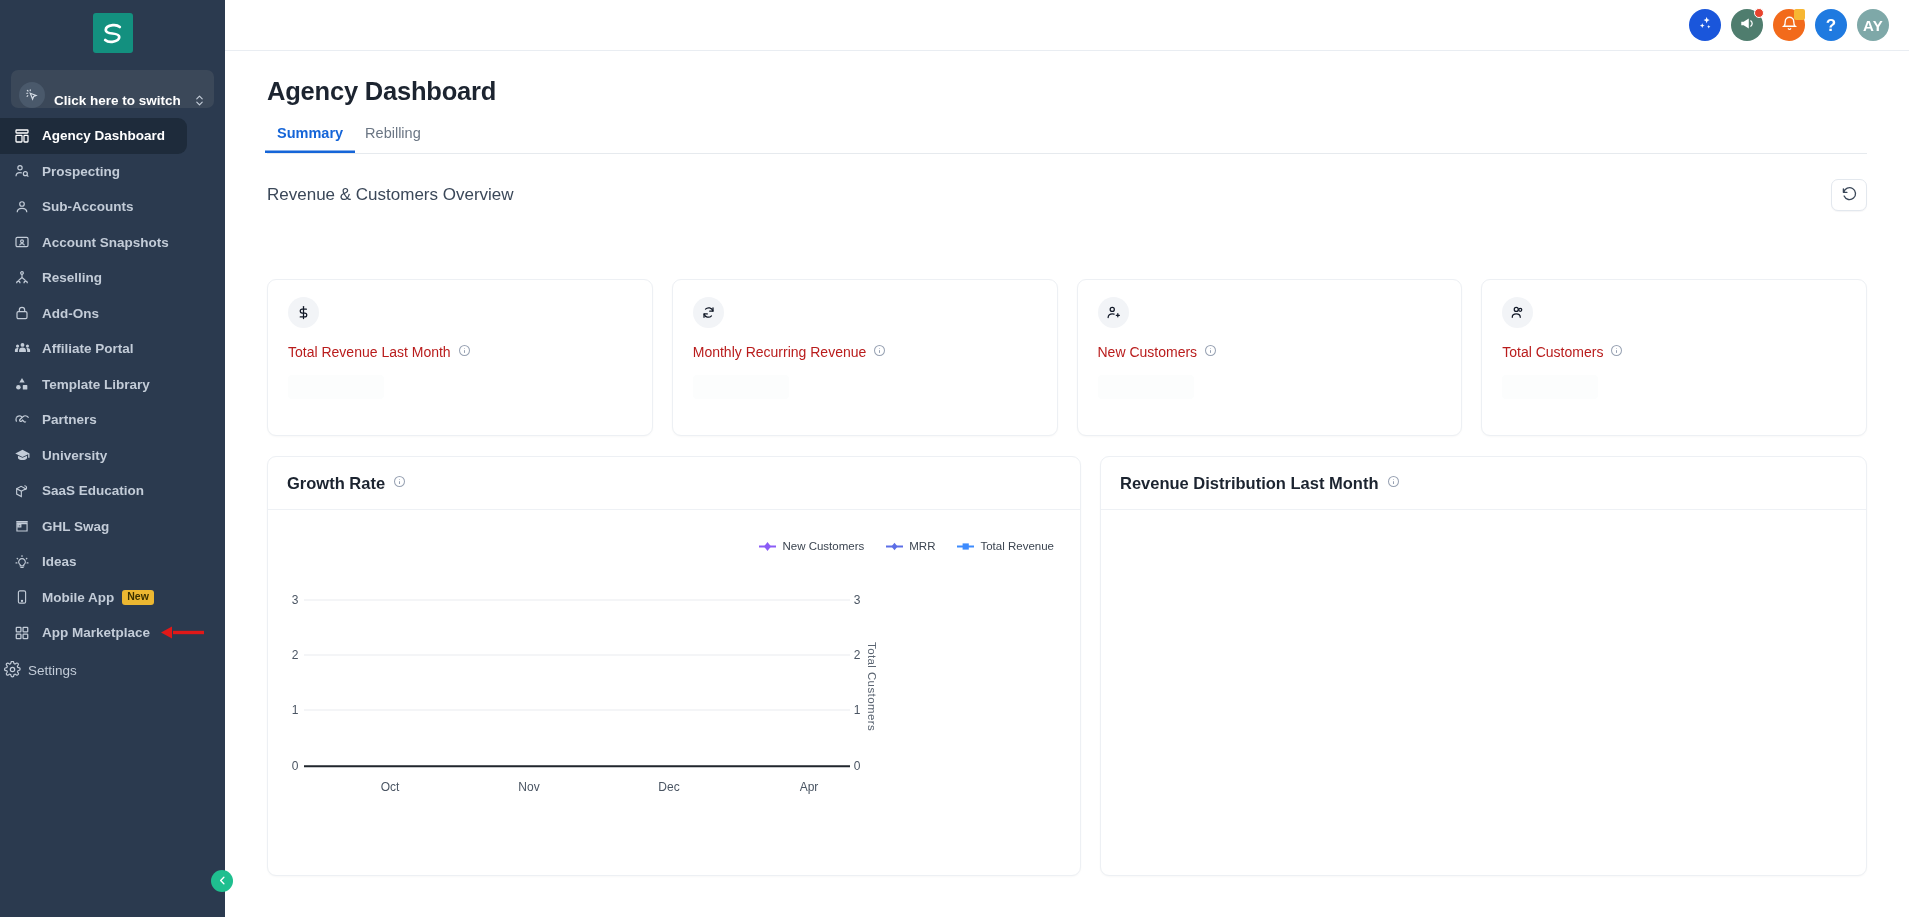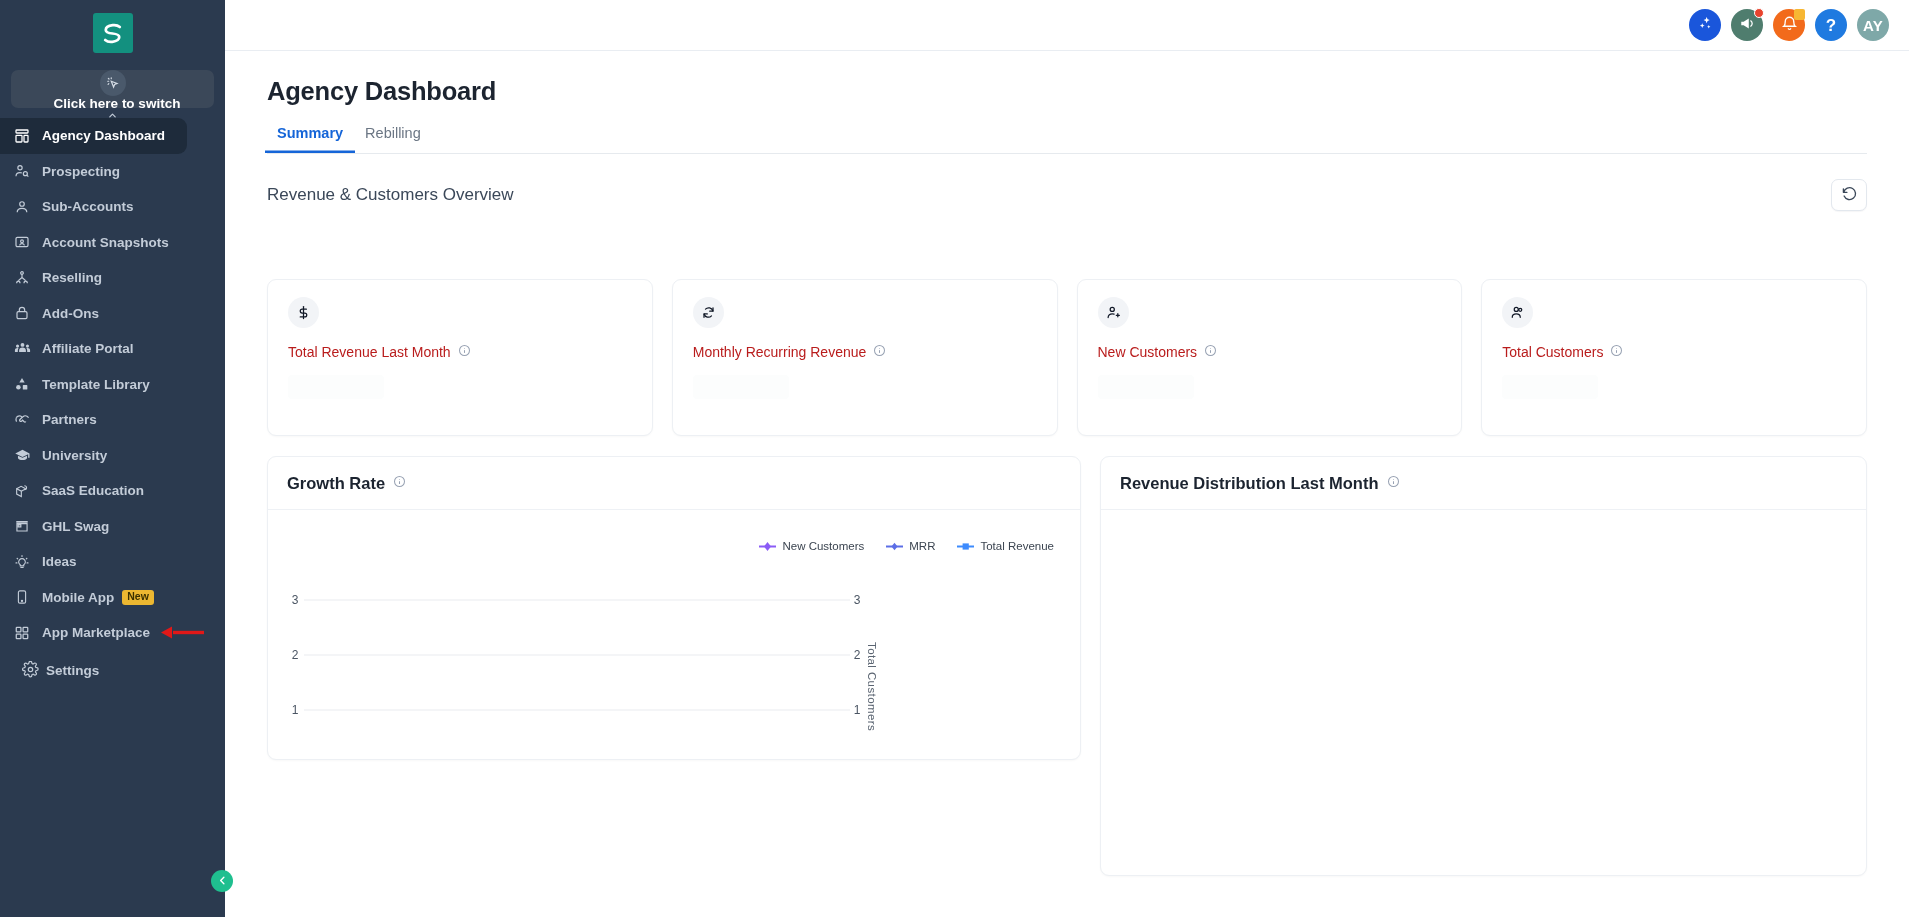--- a/index.html
+++ b/index.html
@@ -19,21 +19,21 @@
   .logo-wrap { height: 66px; display: flex; align-items: center; justify-content: center; }
   .logo-box {
     width: 40px; height: 40px; background: #13907f; border-radius: 3px;
     display: flex; align-items: center; justify-content: center;
   }
   .logo-box svg { display:block; }
 
   .switcher {
     margin: 4px 11px 10px 11px; height: 38px;
     background: #3b4859; border-radius: 7px;
-    display: flex; align-items: center; padding: 0 8px; cursor: pointer; flex-direction: column;
+    display: flex; align-items: flex-end; padding: 0 8px; cursor: pointer;
   }
   .switcher-ico {
     width: 26px; height: 26px; border-radius: 50%; background: #4a596b;
     display: flex; align-items: center; justify-content: center; flex: 0 0 26px;
   }
   .switcher-label {
     color: #ffffff; font-size: 13.5px; font-weight: bold; margin-left: 9px;
     white-space: nowrap; flex: 1 1 auto;
   }
   .switcher-caret { color: #c3ccd8; flex: 0 0 auto; display:flex; }
@@ -53,22 +53,22 @@
   }
   .badge-new {
     margin-left: 8px; background: #ecb731; color: #3a3000;
     font-size: 10.5px; font-weight: bold; border-radius: 3px;
     padding: 1px 5px 2px 5px; line-height: 1.1;
   }
   .red-arrow { margin-left: 10px; display: flex; align-items: center; }
 
   .nav-spacer { flex: 1 1 auto; }
   .settings-item {
-    height: 40px; display: flex; align-items: center; padding-left: 22px;
-    color: #c3ccd8; font-size: 13.5px; font-weight: bold; cursor: pointer;
+    height: 40px; display: flex; align-items: center; padding-left: 4px;
+    color: #c3ccd8; font-size: 13.5px; font-weight: normal; cursor: pointer;
     margin-bottom: 12px;
   }
   .settings-item .lbl { margin-left: 7px; }
   .collapse-btn {
     position: absolute; left: 211px; bottom: 25px;
     width: 22px; height: 22px; border-radius: 50%;
     background: #1fbf8f; color: #fff; display: flex;
     align-items: center; justify-content: center; cursor: pointer; z-index: 30;
   }
 
@@ -141,21 +141,21 @@
     margin-top: 14px; width: 96px; height: 24px;
     background: #fcfdfd; border-radius: 4px;
   }
 
   
   .chart-row { display: flex; gap: 19px; margin-top: 20px; }
   .panel {
     background: #ffffff; border: 1px solid #edf0f4; border-radius: 9px;
     box-shadow: 0 1px 2px rgba(16,24,40,.03); overflow: hidden;
   }
-  .panel-growth { flex: 0 0 814px; height: 304px; display: flex; flex-direction: column; }
+  .panel-growth { flex: 0 0 814px; height: 420px; display: flex; flex-direction: column; }
   .panel-dist   { flex: 1 1 auto; height: 420px; display: flex; flex-direction: column; }
   .panel-head {
     height: 53px; flex: 0 0 53px; display: flex; align-items: center;
     gap: 8px; padding: 0 19px; border-bottom: 1px solid #eef1f5;
   }
   .panel-title { font-size: 16.5px; color: #1c2430; font-weight: bold; }
   .panel-body { flex: 1 1 auto; position: relative; }
 
   .legend {
     position: absolute; top: 30px; right: 26px;

